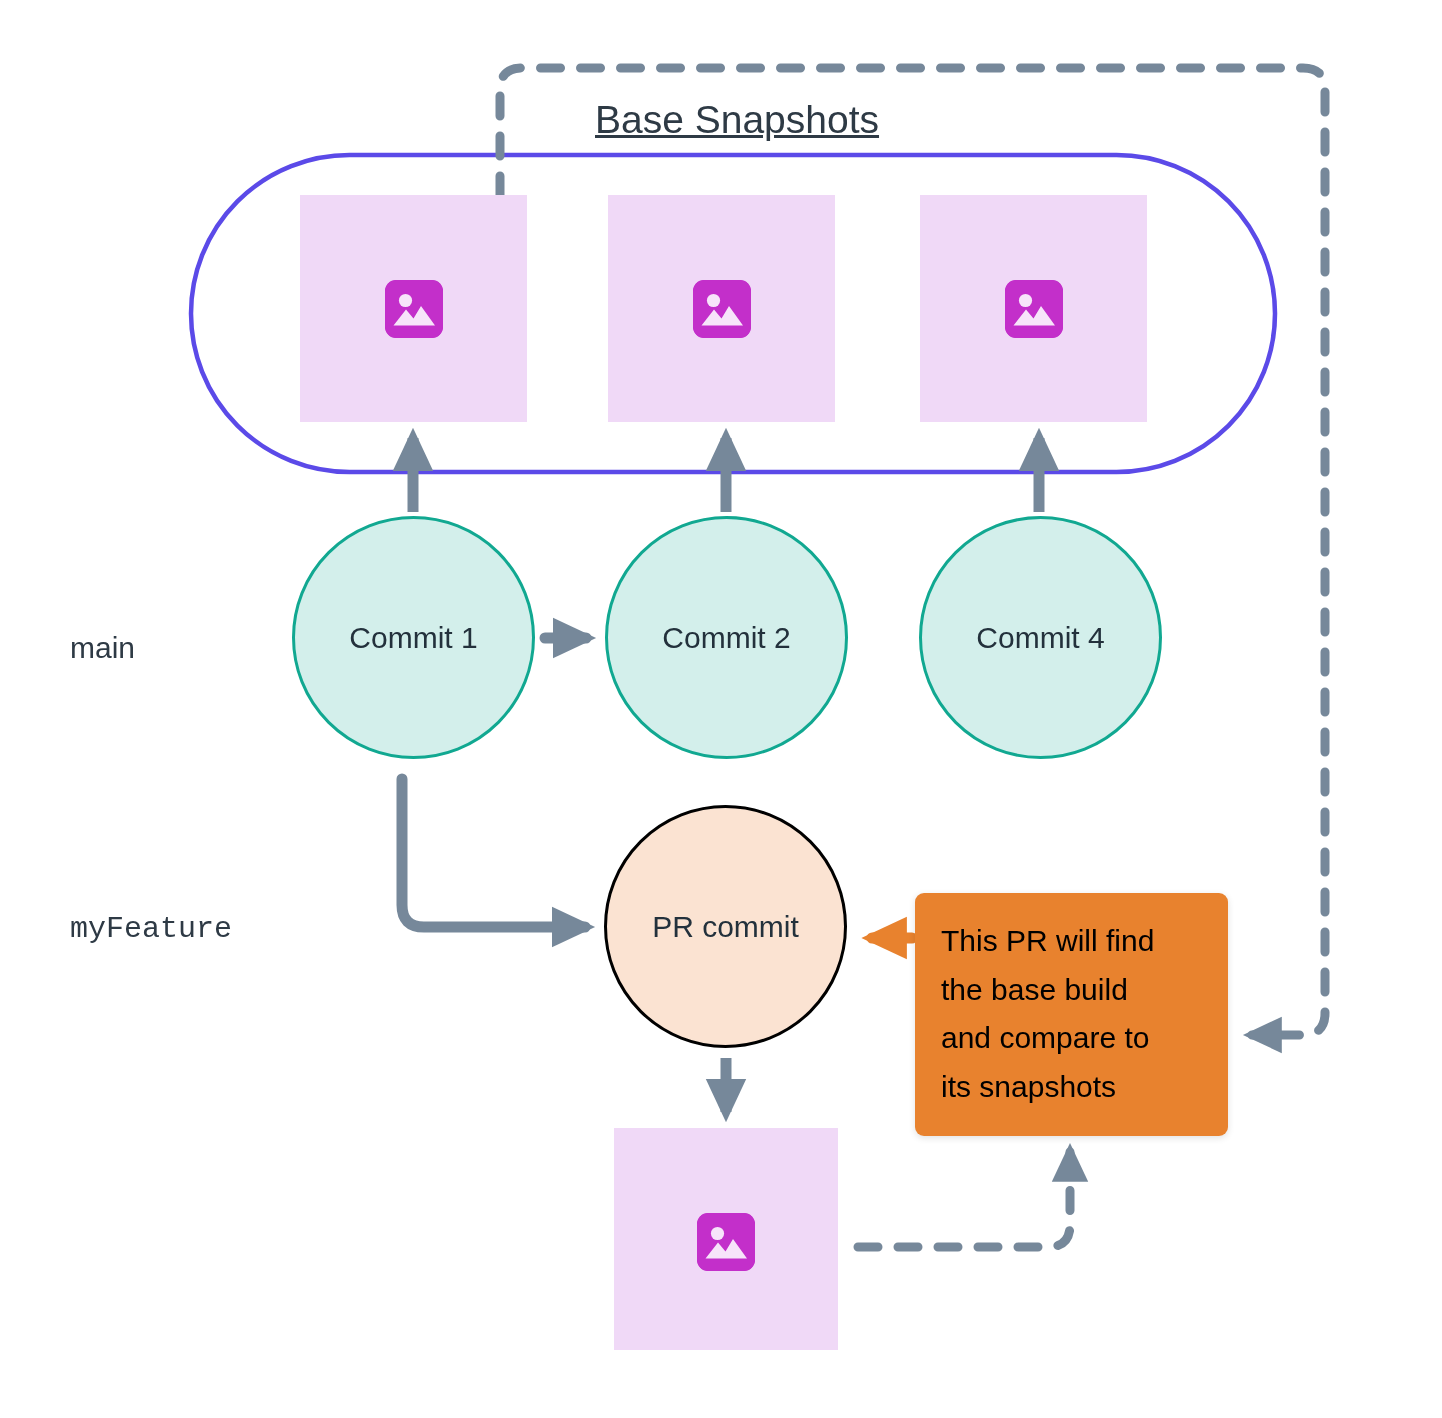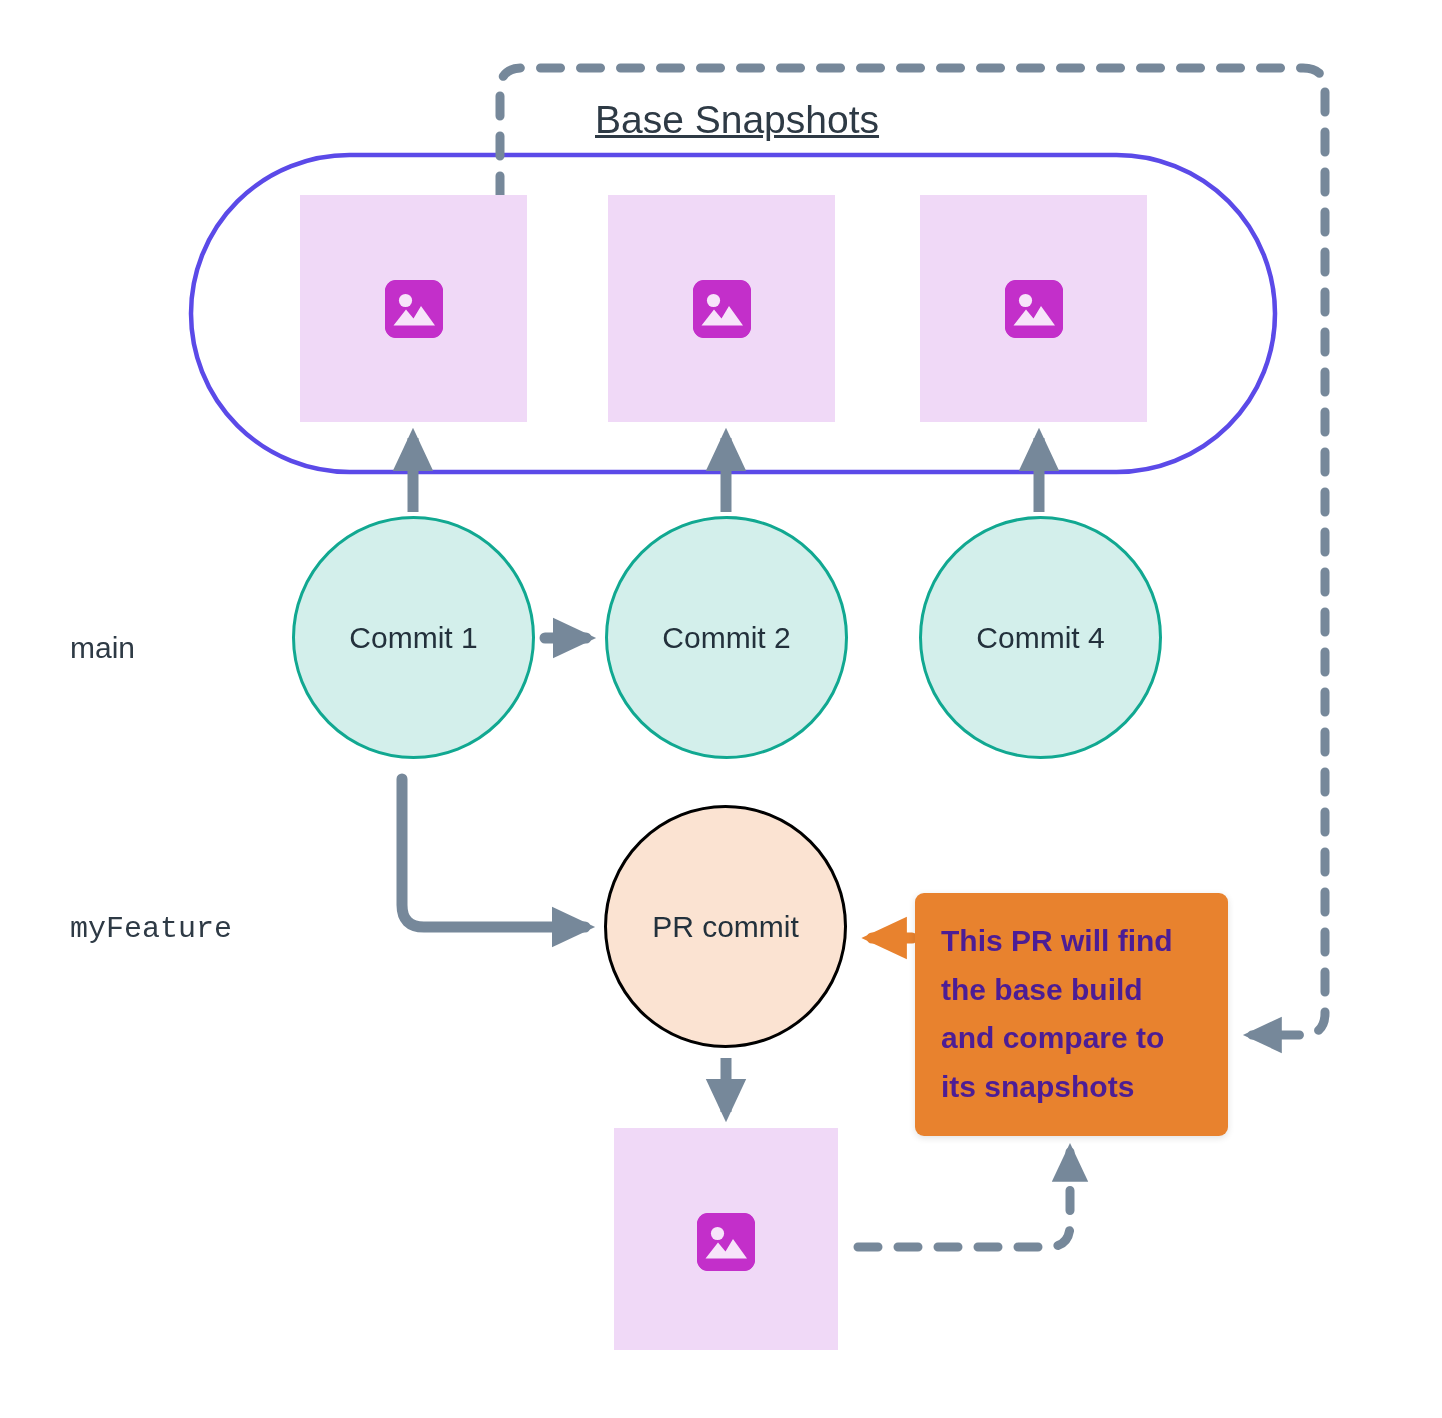--- a/index.html
+++ b/index.html
@@ -102,23 +102,23 @@
   #callout-box {
     position: absolute;
     left: 915px;
     top: 893px;
     width: 313px;
     height: 243px;
     background: #e8822e;
     border-radius: 9px;
     box-sizing: border-box;
     padding: 24px 26px 0 26px;
-    color: #4c1d95;
+    color: #000000;
     font-size: 30px;
-    font-weight: bold;
+    font-weight: normal;
     line-height: 1.62;
     box-shadow: 0 2px 7px rgba(0,0,0,0.12);
   }
 </style>
 </head>
 <body>
 
 <div id="canvas">
 
   <svg id="wires" viewBox="0 0 1442 1418" width="1442" height="1418" xmlns="http://www.w3.org/2000/svg">

